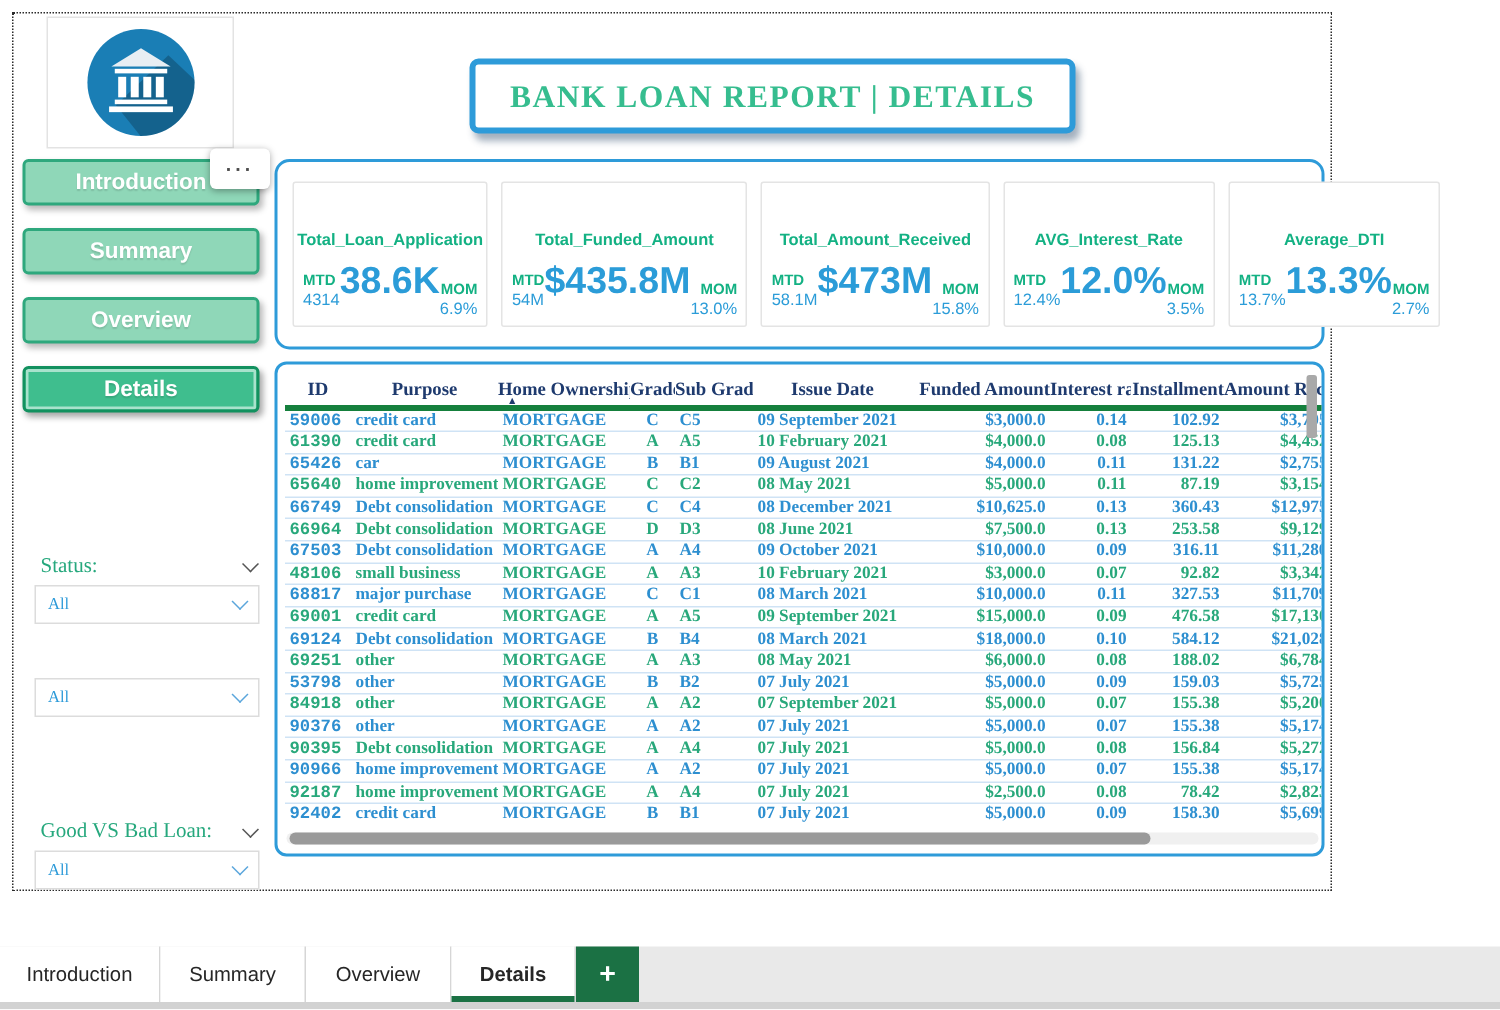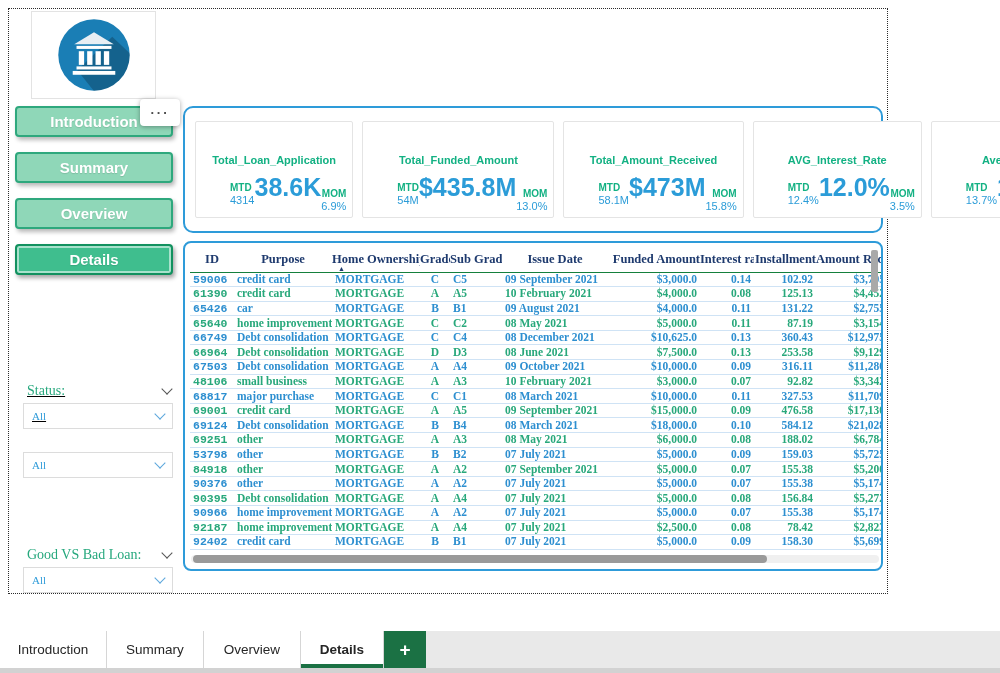--- a/index.html
+++ b/index.html
@@ -17,21 +17,21 @@
               border-radius:4px; box-shadow:0 1px 5px rgba(0,0,0,.35); display:flex; align-items:center;
               justify-content:center; color:#4a4a4a; font-size:13px; font-weight:bold; letter-spacing:2px; cursor:pointer; z-index:5;}
   .navbtn { position:absolute; left:6px; width:158px; height:31px; border-radius:4px;
             background:#8fd7b8; border:2px solid #2ea87d; box-shadow:2px 3px 4px rgba(0,0,0,.28);
             color:#fff; font-weight:bold; font-size:15px; display:flex; align-items:center; justify-content:center;
             text-shadow:0 1px 1px rgba(0,0,0,.12); cursor:pointer; }
   .navbtn.active { background:#3fbe8e; border-color:#12915f; box-shadow:2px 3px 4px rgba(0,0,0,.35), inset 0 0 0 2px rgba(255,255,255,.55); }
   .nav-intro { top:97px; } .nav-summary { top:143px; } .nav-overview { top:189px; } .nav-details { top:235px; }
 
   .filter { position:absolute; left:14px; width:150px; }
-  .f-status { top:374px;text-decoration:underline; } .f-grade { top:443px; } .f-good { top:538px; }
+  .f-status { top:361px; } .f-grade { top:443px; } .f-good { top:538px; }
   .filter .flabel { display:flex; justify-content:space-between; align-items:center;
                     font-family:"Liberation Serif", serif; color:#26a87d; font-size:14px; padding:0 2px 4px 4px; }
   .chev { width:8px; height:8px; border-right:1.6px solid #555; border-bottom:1.6px solid #555;
           transform:rotate(45deg); margin-top:-4px; }
   .filter .fbox { height:26px; background:#fff; border:1px solid #dcdcdc; display:flex; align-items:center;
                   justify-content:space-between; padding:0 8px; cursor:pointer; }
   .filter .fval { font-family:"Liberation Serif", serif; color:#2e9bd9; font-size:11px; }
   .chev.blue { border-color:#5ba6dc; }
 
   
@@ -40,36 +40,36 @@
                display:flex; align-items:center; justify-content:center; }
   .title-box span { font-family:"Liberation Serif", serif; font-weight:bold; font-size:21px;
                     color:#36bd8f; letter-spacing:1px; }
 
   
   .kpi-panel { position:absolute; left:174px; top:97px; width:700px; height:127px;
                border:2px solid #2e9bd9; border-radius:10px; background:#fff;
                display:flex; gap:9px; padding:13px 10px; }
   .kpi-card { flex:1 1 0; background:#fff; border:1px solid #e4e4e4; border-radius:2px; position:relative; padding-top:32px; }
   .kpi-title { text-align:center; color:#13b183; font-weight:bold; font-size:11px; }
-  .kpi-row { display:flex; justify-content:flex-start; align-items:flex-start; padding:6px 6px 0 6px;margin-left:28px; }
+  .kpi-row { display:flex; justify-content:flex-start; align-items:flex-start; padding:6px 6px 0 6px; }
   .kpi-side { display:flex; flex-direction:column; font-size:10px; line-height:12px; }
   .kpi-side .slabel { color:#13b183; font-weight:bold; }
   .kpi-side .sval { color:#2b9cd8; font-size:11px; }
   .kpi-side.mtd { margin-top:10px; }
   .kpi-side.mom { margin-top:16px; text-align:right; }
   .kpi-value { color:#2b9cd8; font-size:25px; font-weight:600; line-height:26px; white-space:nowrap; margin-top:2px; }
 
   
   .table-panel { position:absolute; left:174px; top:232px; width:700px; height:330px;
                  border:2px solid #2e9bd9; border-radius:8px; background:#fff; overflow:hidden; }
   .table-clip { position:absolute; left:5px; top:5px; width:692px; height:302px; overflow:hidden; }
   table.loans { border-collapse:collapse; table-layout:fixed; width:698px;
                 font-family:"Liberation Serif", serif; }
   table.loans th { font-size:12.5px; font-weight:bold; color:#1e3a6e; height:24px;
-                   border-bottom:1px solid #15803d; position:relative; white-space:nowrap; overflow:hidden; }
+                   border-bottom:4px solid #15803d; position:relative; white-space:nowrap; overflow:hidden; }
   table.loans td { font-size:11.5px; font-weight:bold; height:14.6px; line-height:13px;
                    border-bottom:1px solid #cfe3f5; white-space:nowrap; overflow:hidden; padding:0 3px; }
   tr.row-blue td { color:#2d8fd0; } tr.row-green td { color:#28a87b; }
   .sort-arrow { position:absolute; left:6px; bottom:-1px; font-size:7px; color:#1e3a6e; }
   .al { text-align:left; } .ac { text-align:center; } .ar { text-align:right; }
   td.c0 { padding-left:9px;font-family:Liberation Mono, monospace; } td.c6 { padding-right:7px; } td.c7 { padding-right:11px; }
   td.c8 { padding-right:5px; } td.c9 { padding-right:2px; }
 
   .vscroll { position:absolute; right:3px; top:7px; width:7px; height:42px; background:#a9a9a9; border-radius:2px; }
   .hscroll-track { position:absolute; left:6px; bottom:6px; width:688px; height:8px; background:#f0f0f0; border-radius:4px; }
@@ -151,20 +151,23 @@
       <div class="flabel">
         <span>Good VS Bad Loan:</span>
         <span class="chev"></span>
       </div>
       <div class="fbox">
         <span class="fval">All</span>
         <span class="chev blue"></span>
       </div>
     </div>
 
+    <div class="title-box">
+      <span>BANK LOAN REPORT | DETAILS</span>
+    </div>
 
     <div class="kpi-panel">
       <div class="kpi-card">
         <div class="kpi-title">Total_Loan_Application</div>
         <div class="kpi-row">
           <div class="kpi-side mtd">
               <span class="slabel">MTD</span>
               <span class="sval">4314</span>
             </div>
           <div class="kpi-value">38.6K</div>

